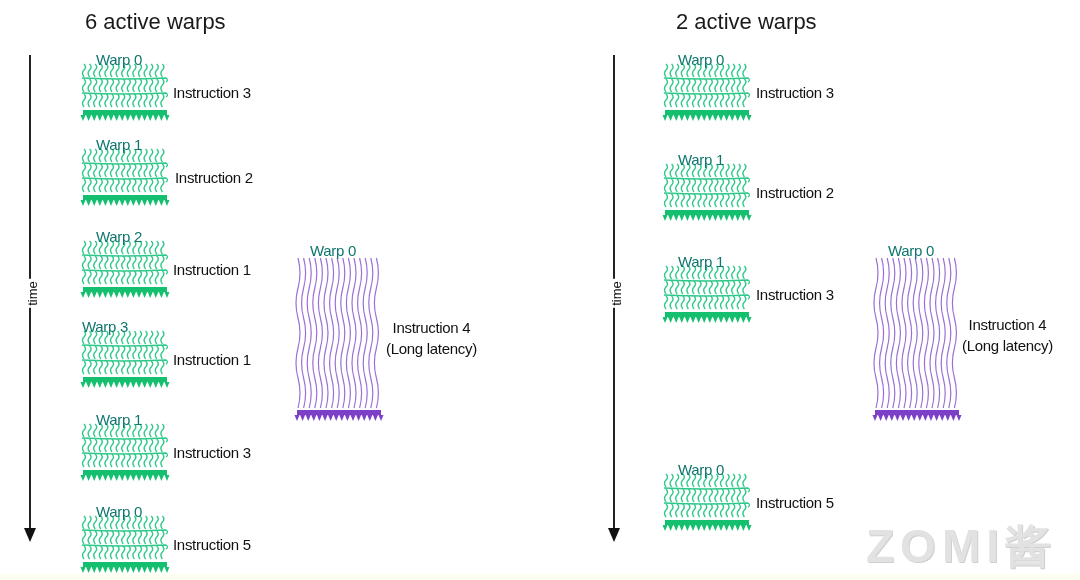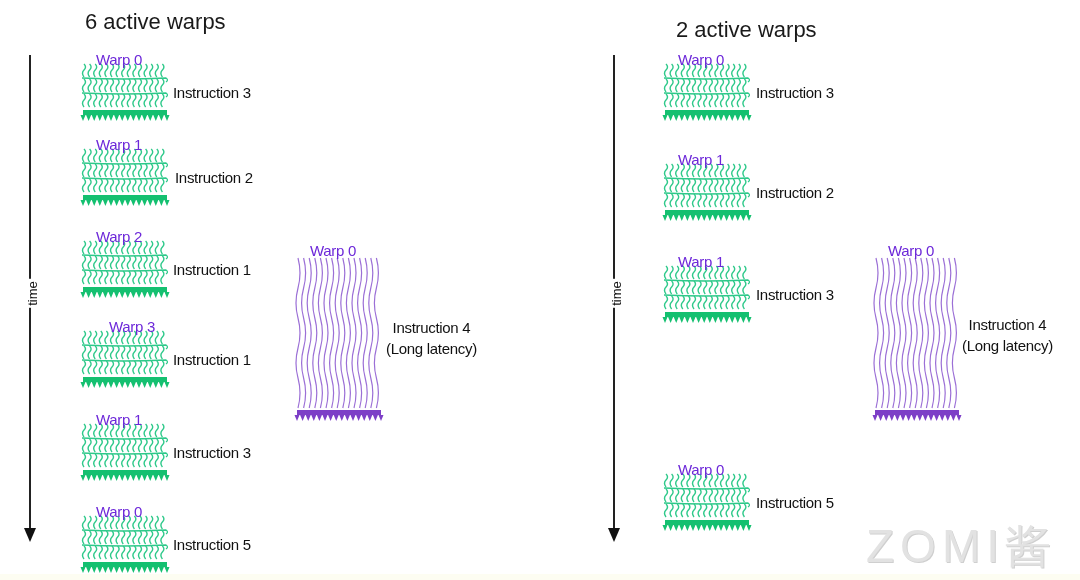--- a/index.html
+++ b/index.html
@@ -4,23 +4,23 @@
 <style>
   html, body { margin:0; padding:0; }
   body { width:1080px; height:580px; background:#ffffff; position:relative; overflow:hidden;
          font-family:"Liberation Sans", sans-serif; color:#111; }
   .title { position:absolute; font-size:22px; color:#1a1a1a; white-space:nowrap; }
   .axis { position:absolute; width:2px; background:#222; }
   .arrowhead { position:absolute; width:0; height:0; border-left:6px solid transparent; border-right:6px solid transparent; border-top:14px solid #111; }
   .time-label { position:absolute; font-size:13px; transform:rotate(-90deg); transform-origin:center; background:#fff; padding:0 2px; }
   .warp { position:absolute; }
   .warp svg { display:block; overflow:visible; }
-  .warp-label { position:absolute; font-size:15px; color:#6d28d9; white-space:nowrap; letter-spacing:-0.3px; }
+  .warp-label { position:absolute; font-size:15px; color:#0f766e; white-space:nowrap; letter-spacing:-0.3px; }
   .instr-label { position:absolute; font-size:15px; color:#111; white-space:nowrap; letter-spacing:-0.3px; line-height:21px; text-align:center; }
-  .watermark { position:absolute; left:866px; top:516px; font-size:46px; color:#e2e2e2; letter-spacing:6px; font-weight:400;
+  .watermark { position:absolute; left:866px; top:516px; font-size:46px; color:#e2e2e2; letter-spacing:6px; font-weight:700;
                text-shadow: 1px 1px 0 #cfcfcf; white-space:nowrap; }
   .bottom-strip { position:absolute; left:0; top:574px; width:1080px; height:6px; background:#fdfdf2; }
 </style>
 </head>
 <body>
 
 <div>
   <div class="title" style="left:85px;top:9px;">6 active warps</div>
   <div class="axis" style="left:29px;top:55px;height:475px;"></div>
   <div class="arrowhead" style="left:24px;top:528px;"></div>
@@ -296,21 +296,21 @@
         <path d="M37.699999999999996 55 L40.199999999999996 61 L42.699999999999996 55 Z" fill="#14c070"></path>
         <path d="M43.3 55 L45.8 61 L48.3 55 Z" fill="#14c070"></path>
         <path d="M48.9 55 L51.4 61 L53.9 55 Z" fill="#14c070"></path>
         <path d="M54.5 55 L57 61 L59.5 55 Z" fill="#14c070"></path>
         <path d="M60.099999999999994 55 L62.599999999999994 61 L65.1 55 Z" fill="#14c070"></path>
         <path d="M65.69999999999999 55 L68.19999999999999 61 L70.69999999999999 55 Z" fill="#14c070"></path>
         <path d="M71.3 55 L73.8 61 L76.3 55 Z" fill="#14c070"></path>
         <path d="M76.89999999999999 55 L79.39999999999999 61 L81.89999999999999 55 Z" fill="#14c070"></path>
         <path d="M82.5 55 L85 61 L87.5 55 Z" fill="#14c070"></path>
       </svg>
-    <div class="warp-label" style="left:27px;top:-9px;">Warp 3</div>
+    <div class="warp-label" style="left:0;top:-9px;">Warp 3</div>
     <div class="instr-label" style="left:91px;top:22px;">Instruction 1</div>
   </div>
   <div class="warp" style="left:82px;top:420px;">
     <svg class="green-warp" width="86" height="62">
         <path d="M2 4 q3 3 0 6 q-3 3 0 7" stroke="#2ec98a" stroke-width="1.4" fill="none"></path>
         <path d="M7.6 4 q3 3 0 6 q-3 3 0 7" stroke="#2ec98a" stroke-width="1.4" fill="none"></path>
         <path d="M13.2 4 q3 3 0 6 q-3 3 0 7" stroke="#2ec98a" stroke-width="1.4" fill="none"></path>
         <path d="M18.799999999999997 4 q3 3 0 6 q-3 3 0 7" stroke="#2ec98a" stroke-width="1.4" fill="none"></path>
         <path d="M24.4 4 q3 3 0 6 q-3 3 0 7" stroke="#2ec98a" stroke-width="1.4" fill="none"></path>
         <path d="M30 4 q3 3 0 6 q-3 3 0 7" stroke="#2ec98a" stroke-width="1.4" fill="none"></path>
@@ -484,21 +484,21 @@
       </svg>
     <div class="warp-label" style="left:14px;top:-16px;">Warp 0</div>
     <div class="instr-label" style="left:90px;top:59px;">
       <div>Instruction 4</div>
       <div>(Long latency)</div>
     </div>
   </div>
 </div>
 
 <div>
-  <div class="title" style="left:676px;top:9px;margin-top:8px;">2 active warps</div>
+  <div class="title" style="left:676px;top:9px;">2 active warps</div>
   <div class="axis" style="left:613px;top:55px;height:475px;"></div>
   <div class="arrowhead" style="left:608px;top:528px;"></div>
   <div class="time-label" style="left:602px;top:286px;">time</div>
 
   <div class="warp" style="left:664px;top:60px;">
     <svg class="green-warp" width="86" height="62">
         <path d="M2 4 q3 3 0 6 q-3 3 0 7" stroke="#2ec98a" stroke-width="1.4" fill="none"></path>
         <path d="M7.6 4 q3 3 0 6 q-3 3 0 7" stroke="#2ec98a" stroke-width="1.4" fill="none"></path>
         <path d="M13.2 4 q3 3 0 6 q-3 3 0 7" stroke="#2ec98a" stroke-width="1.4" fill="none"></path>
         <path d="M18.799999999999997 4 q3 3 0 6 q-3 3 0 7" stroke="#2ec98a" stroke-width="1.4" fill="none"></path>

